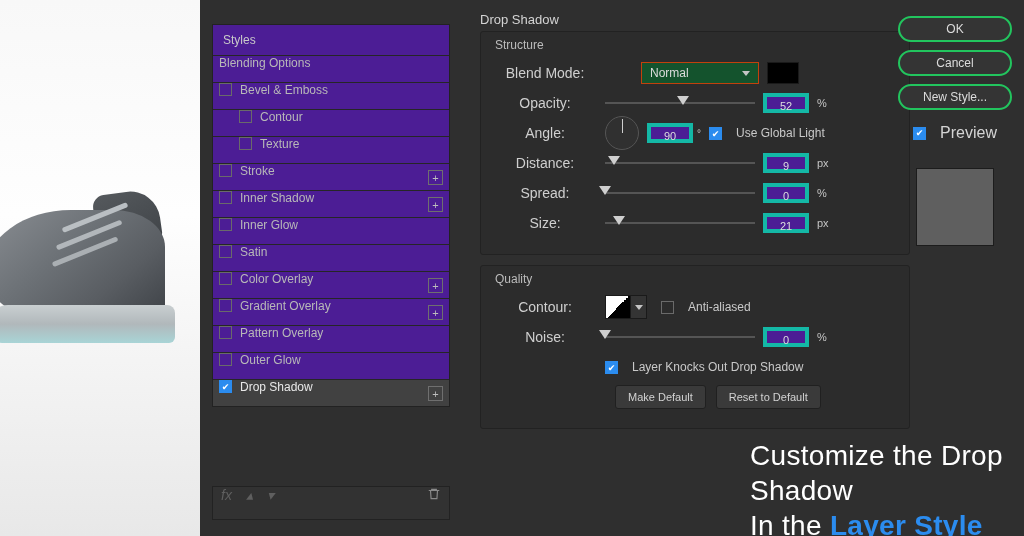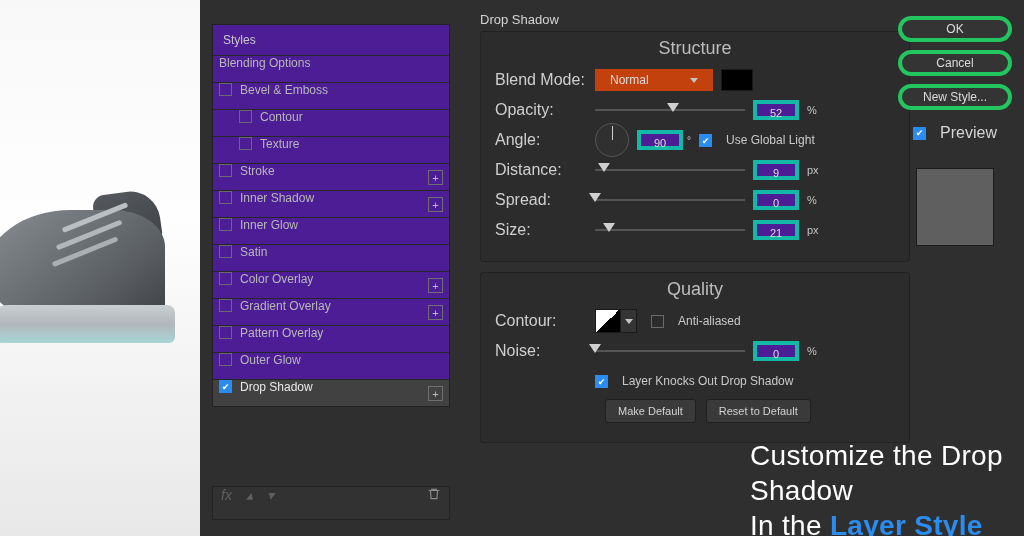--- a/index.html
+++ b/index.html
@@ -26,43 +26,43 @@
   .cb.on { background: #2b8cef; border-color: #2b8cef; }
   .cb.on::after { content: "✔"; font-size: 9px; color: #fff; }
   .plus { position: absolute; right: 6px; top: 6px; width: 15px; height: 15px; border: 1px solid #6f6f6f; color: #bdbdbd; font-size: 11px; display: flex; align-items: center; justify-content: center; }
   .footer-icons { position: absolute; left: 12px; top: 486px; width: 238px; height: 34px; border: 1px solid #222; background: #323232; display: flex; align-items: flex-start; padding: 0 8px; gap: 14px; color: #5f5f5f; font-style: italic; font-size: 14px; }
   .trash { margin-left: auto; }
   
   
   .params { position: absolute; left: 280px; top: 12px; width: 430px; }
   .params-title { color: #d4d4d4; font-size: 13px; margin-bottom: 4px; }
   .fieldset { border: 1px solid #222; border-radius: 3px; padding: 12px 14px 14px; margin-bottom: 10px; position: relative; background: #2c2c2c; }
-  .legend { color: #bcbcbc; font-size: 18px; margin: -6px 0 8px 0; text-align: center; }
+  .legend { color: #bcbcbc; font-size: 12px; margin: -6px 0 8px 0; }
   .row { display: flex; align-items: center; height: 26px; margin-bottom: 4px; }
-  .lbl { width: 100px; text-align: left; color: #cfcfcf; font-size: 16px; margin-right: 0; }
-  .dropdown { height: 22px; width: 118px; background: #c2410c; border: 7px solid #c2410c; color: #dcdcdc; font-size: 12px; padding: 0 8px; display: flex; align-items: center; justify-content: space-between; }
+  .lbl { width: 100px; text-align: center; color: #cfcfcf; font-size: 14px; margin-right: 10px; }
+  .dropdown { height: 22px; width: 118px; background: #14532d; border: 1px solid #c2410c; color: #dcdcdc; font-size: 12px; padding: 0 8px; display: flex; align-items: center; justify-content: space-between; margin-left: 36px; }
   .dropdown::after { content: ""; width: 0; height: 0; border-left: 4px solid transparent; border-right: 4px solid transparent; border-top: 5px solid #c5c5c5; }
   .swatch { width: 32px; height: 22px; background: #000; border: 1px solid #1a1a1a; margin-left: 8px; }
   .slider { flex: 1; height: 22px; position: relative; margin-right: 8px; max-width: 150px; }
   .track { position: absolute; left: 0; right: 0; top: 10px; height: 2px; background: #555; }
   .thumb { position: absolute; top: 4px; width: 0; height: 0; border-left: 6px solid transparent; border-right: 6px solid transparent; border-top: 9px solid #cfcfcf; transform: translateX(-50%); }
   .numbox { width: 46px; height: 20px; background: #4c1d95; border: 4px solid #14b8a6; color: #dedede; font-size: 11px; text-align: center; line-height: 18px; }
   .unit { color: #c5c5c5; font-size: 11px; margin-left: 8px; }
   .angle-dial { width: 34px; height: 34px; border: 1px solid #555; border-radius: 50%; position: relative; margin-right: 8px; background: #303030; }
   .angle-dial .needle { position: absolute; left: 50%; top: 50%; width: 1px; height: 14px; background: #cfcfcf; transform-origin: top center; transform: rotate(180deg); }
   .deg { color: #c5c5c5; font-size: 10px; margin: 0 8px 0 4px; }
   .inline-cb { display: flex; align-items: flex-end; color: #c9c9c9; font-size: 12px; gap: 6px; }
   .contour-sw { width: 26px; height: 24px; border: 1px solid #1a1a1a; background: linear-gradient(135deg, #fff 0 50%, #000 50% 100%); }
   .dd-caret { width: 16px; height: 24px; border: 1px solid #1a1a1a; border-left: none; display: flex; align-items: center; justify-content: center; background: #343434; }
   .dd-caret::after { content: ""; width: 0; height: 0; border-left: 4px solid transparent; border-right: 4px solid transparent; border-top: 5px solid #c5c5c5; }
   .btn-sm { height: 24px; padding: 0 12px; background: #3a3a3a; border: 1px solid #202020; color: #d2d2d2; font-size: 11px; border-radius: 3px; display: inline-flex; align-items: center; }
   
   
   .right { position: absolute; right: 12px; top: 16px; width: 114px; display: flex; flex-direction: column; align-items: center; gap: 8px; }
-  .pill { width: 114px; height: 26px; border: 4px solid #22c55e; border-radius: 13px; color: #dcdcdc; font-size: 12px; display: flex; align-items: center; justify-content: center; background: #343434; }
+  .pill { width: 114px; height: 26px; border: 2px solid #22c55e; border-radius: 13px; color: #dcdcdc; font-size: 12px; display: flex; align-items: center; justify-content: center; background: #343434; }
   .preview-row { display: flex; align-items: center; gap: 6px; color: #d4d4d4; font-size: 16px; margin-top: 6px; }
   .preview-box { width: 78px; height: 78px; background: #5f5f5f; border: 1px solid #1c1c1c; margin-top: 18px; }
   
   
   .caption { position: absolute; left: 550px; top: 438px; color: #fff; font-size: 28px; font-weight: 400; letter-spacing: 0.3px; line-height: 1.25; }
   .caption .accent { color: #2b8cef; font-weight: 600; }
 </style>
 </head>
 <body>
 

